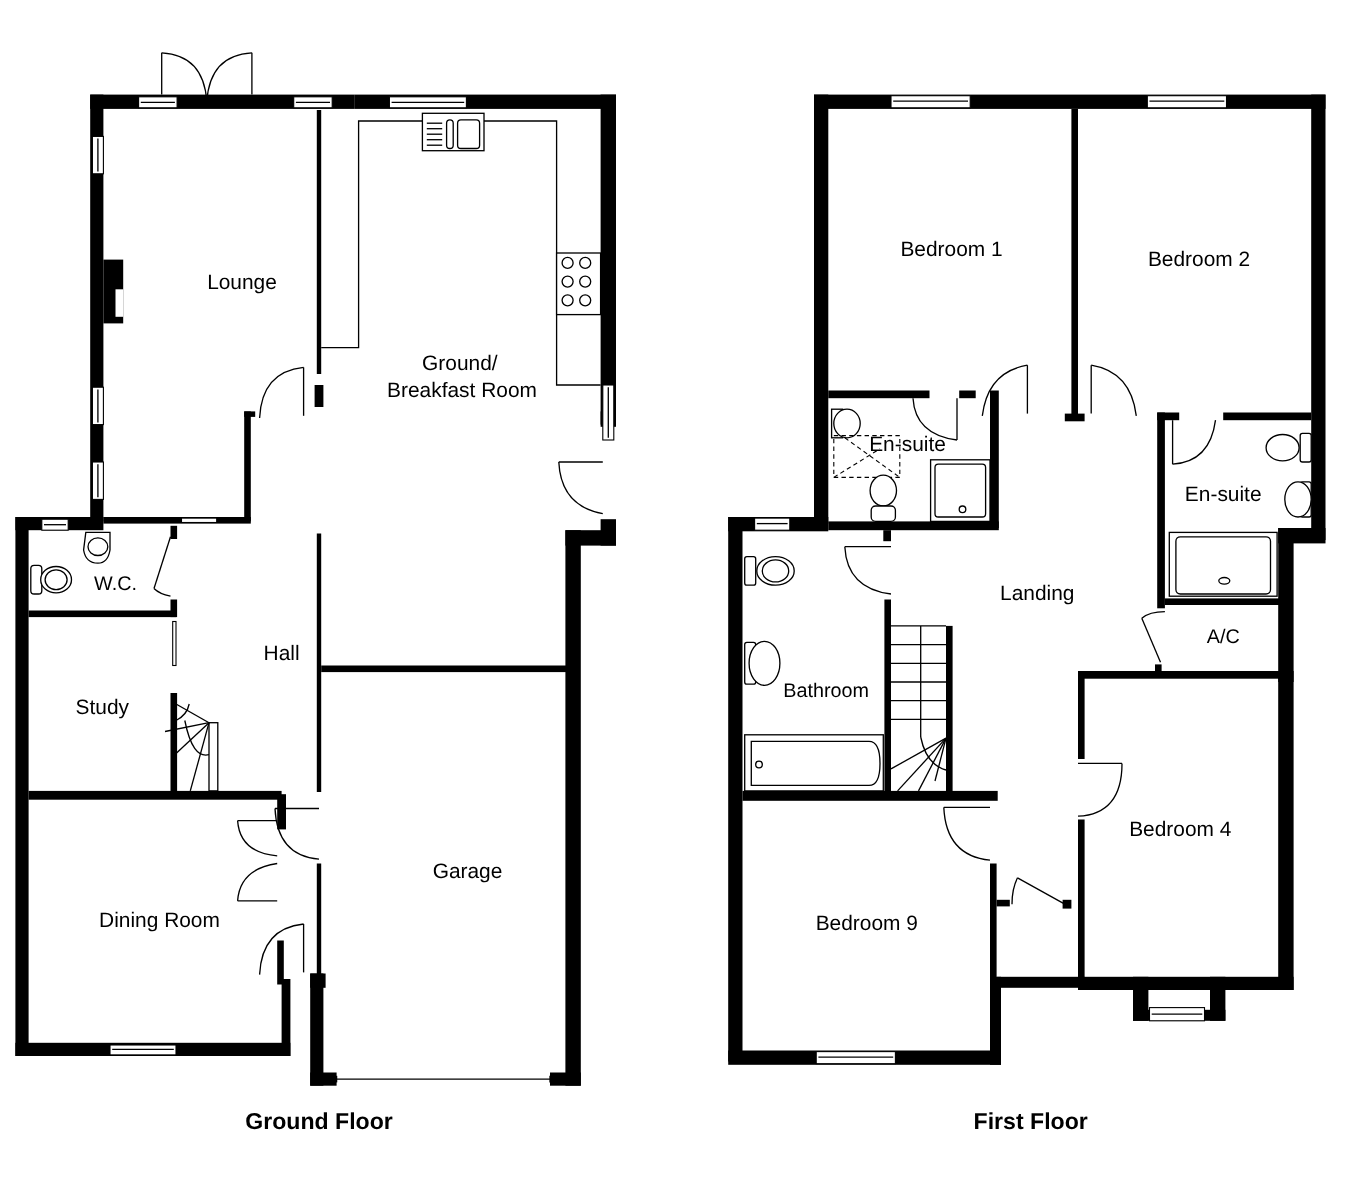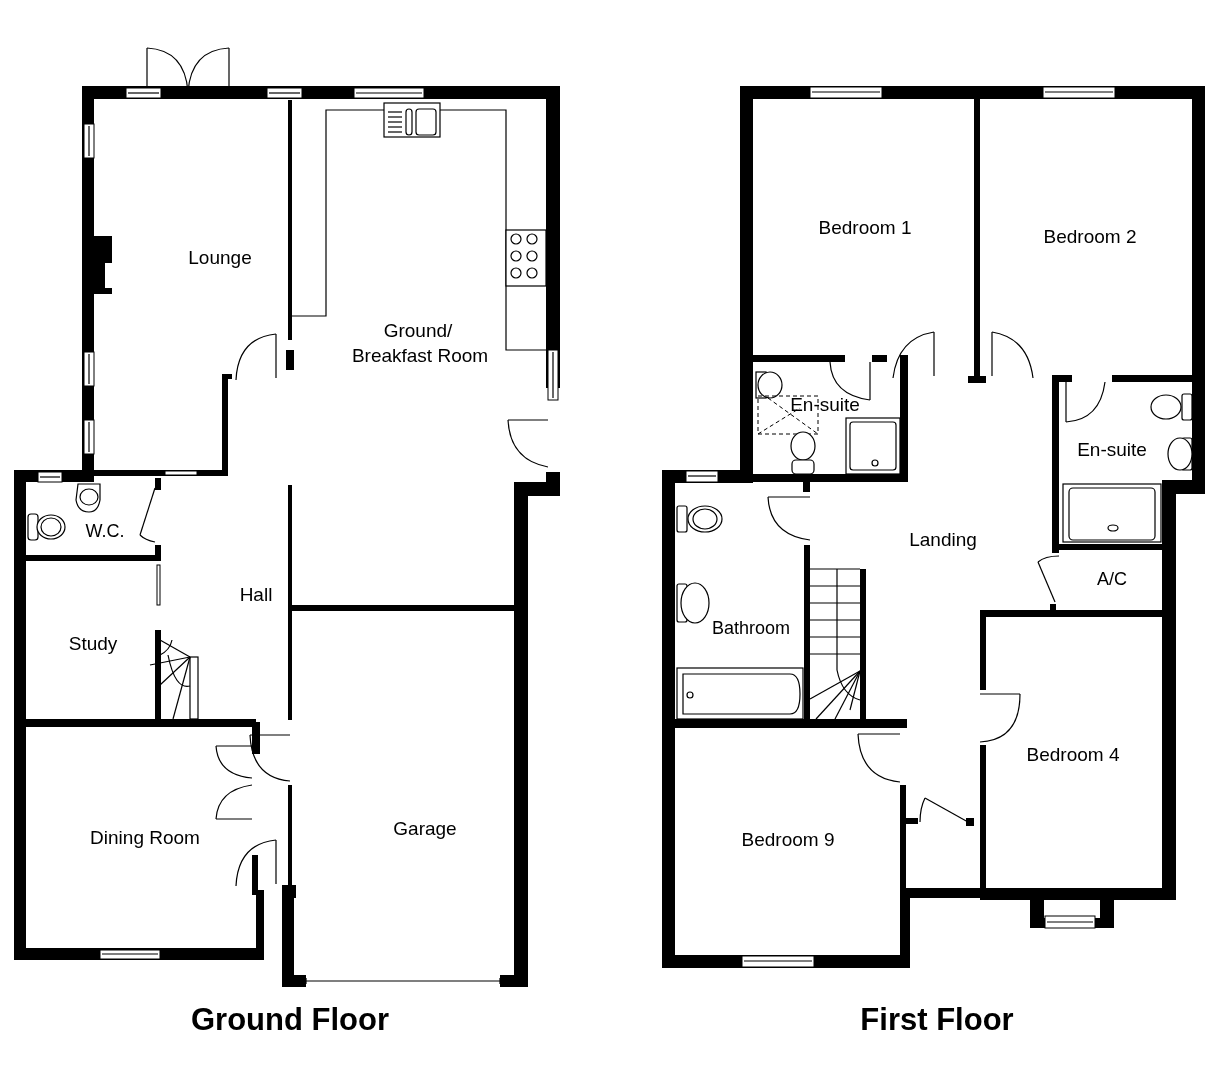--- a/index.html
+++ b/index.html
@@ -6,21 +6,21 @@
   body { width: 1230px; height: 1080px; position: relative; overflow: hidden; font-family: "Liberation Sans", sans-serif; }
   svg { position: absolute; left: 0; top: 0; }
   .wall { fill: #000; }
   .thin { stroke: #000; stroke-width: 1.2; fill: none; }
   .door { stroke: #000; stroke-width: 1.2; fill: none; }
   .win { fill: #fff; stroke: #000; stroke-width: 1; }
   .fix { fill: #fff; stroke: #000; stroke-width: 1.2; }
   .dash { stroke: #000; stroke-width: 1; fill: none; stroke-dasharray: 4 3; }
   .lbl { position: absolute; font-family: Liberation Sans, sans-serif; font-size: 19px; color: #000; white-space: nowrap; transform: translate(-50%, -50%); text-align: center; line-height: 1.25; }
   .lbl.small { font-size: 18px; }
-  .title { position: absolute; font-family: "Liberation Sans", sans-serif; font-weight: bold; font-size: 31px; color: #000; transform: translate(-50%, -50%); white-space: nowrap; }
+  .title { position: absolute; font-family: "Liberation Sans", sans-serif; font-weight: bold; font-size: 21px; color: #000; transform: translate(-50%, -50%); white-space: nowrap; }
 </style>
 </head>
 <body>
 
 <svg width="1230" height="1080" viewBox="0 0 1230 1080">
 
   <g>
 
     <rect class="wall" x="82" y="86" width="12" height="388"></rect>
     <rect class="wall" x="82" y="86" width="240" height="13"></rect>
@@ -280,21 +280,21 @@
   </g>
 </svg>
 
 <div class="lbl" style="left:220px; top:258px;">Lounge</div>
 <div class="lbl" style="left:418px; top:331px;">Ground/</div>
 <div class="lbl" style="left:420px; top:356px;">Breakfast Room</div>
 <div class="lbl small" style="left:105px; top:531px;">W.C.</div>
 <div class="lbl" style="left:256px; top:595px;">Hall</div>
 <div class="lbl" style="left:93px; top:644px;">Study</div>
 <div class="lbl" style="left:145px; top:838px;">Dining Room</div>
-<div class="lbl" style="left:425px; top:793px;margin-top:36px;">Garage</div>
+<div class="lbl" style="left:425px; top:793px;">Garage</div>
 <div class="title" style="left:290px; top:1020px;">Ground Floor</div>
 
 <div class="lbl" style="left:865px; top:228px;">Bedroom 1</div>
 <div class="lbl" style="left:1090px; top:237px;">Bedroom 2</div>
 <div class="lbl" style="left:825px; top:405px;">En-suite</div>
 <div class="lbl" style="left:1112px; top:450px;">En-suite</div>
 <div class="lbl" style="left:943px; top:540px;">Landing</div>
 <div class="lbl small" style="left:1112px; top:579px;">A/C</div>
 <div class="lbl small" style="left:751px; top:628px;">Bathroom</div>
 <div class="lbl" style="left:788px; top:840px;">Bedroom 9</div>

